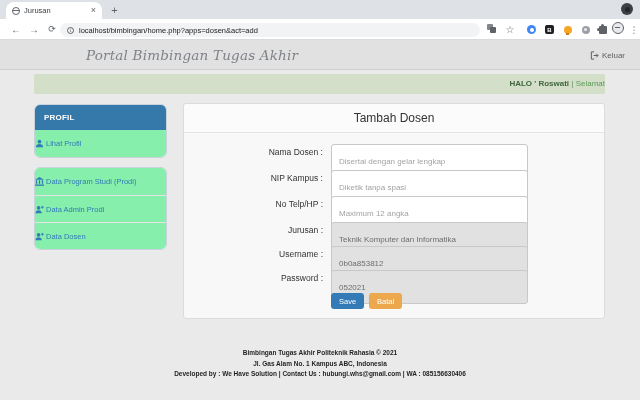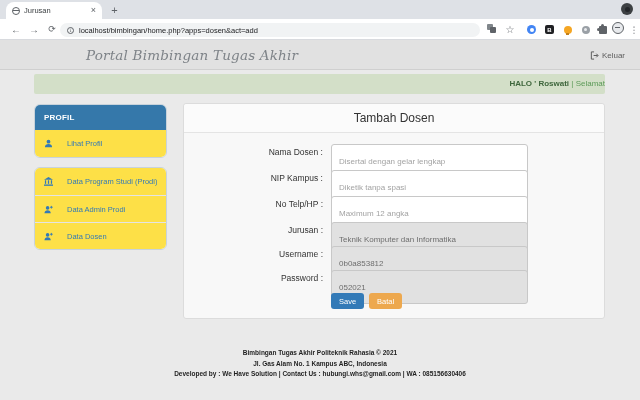--- a/index.html
+++ b/index.html
@@ -58,22 +58,22 @@
 
   .welcome { left:34px; top:74px; width:571px; height:20px; background:#d3dfc8; border-radius:2px;
              text-align:right; line-height:20px; font-size:8px; }
   .welcome .wb { font-weight:bold; color:#3e663c; }
   .welcome .wt { color:#5b9a57; }
 
   
   .card { left:34px; width:133px; background:#fff; border:1px solid #c8d3db; border-radius:6px; overflow:hidden; }
   .card-head { height:25px; background:#3578aa; color:#fff; font-weight:bold; font-size:8px;
                display:flex; align-items:center; padding-left:9px; letter-spacing:.2px; }
-  .side-item { height:27px; display:flex; align-items:center; gap:14px; padding-left:9px;
-               color:#337ab7; font-size:7.5px; background:#fde047; border-top:1px solid #e4e4e4; }
+  .side-item { height:27px; display:flex; align-items:center; gap:2px; 
+               color:#337ab7; font-size:7.5px; background:#86efac; border-top:1px solid #e4e4e4; }
   .side-item svg { flex:none; }
   #card-profil { top:104px; }
   #card-master { top:167px; }
 
   
   .panel { left:183px; top:103px; width:422px; height:216px; background:#f8f8f8; border:1px solid #dcdcdc; border-radius:3px; }
   .panel-head { height:29px; border-bottom:1px solid #e4e4e4; background:#fbfbfb; display:flex;
                 align-items:center; justify-content:center; font-size:12px; color:#333; border-radius:3px 3px 0 0; }
   .frow { position:absolute; left:0; width:100%; height:17px; }
   .flabel { position:absolute; left:0; width:139px; text-align:right; font-size:8.5px; font-weight:normal;

